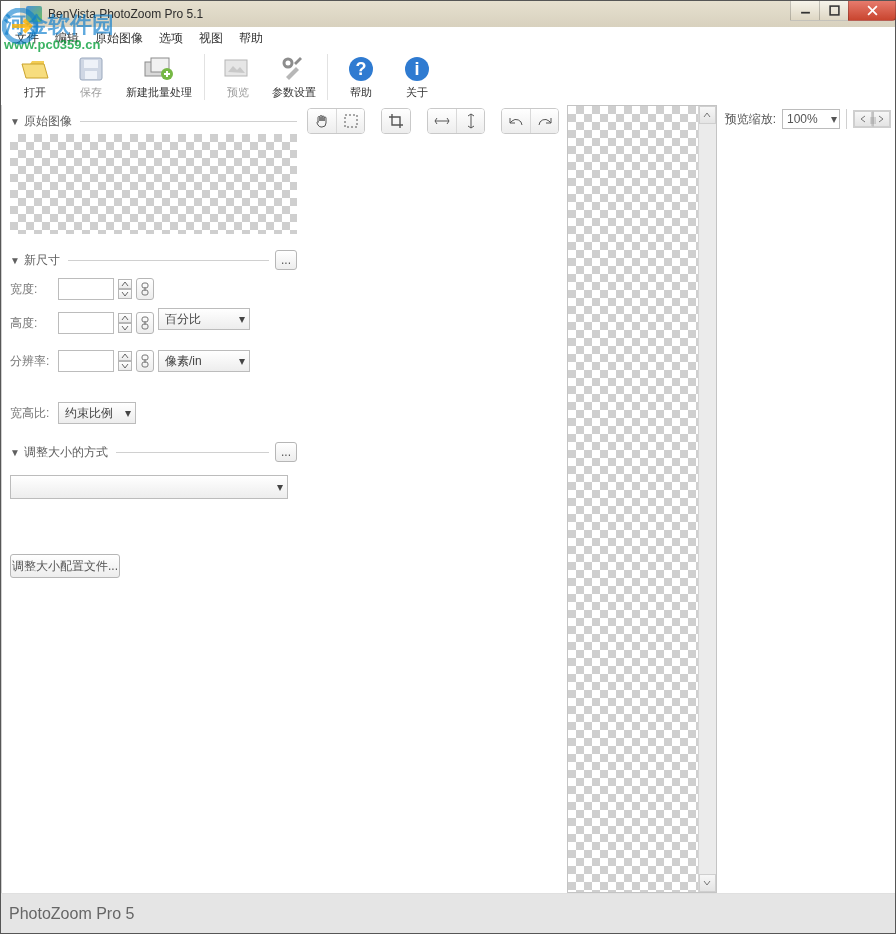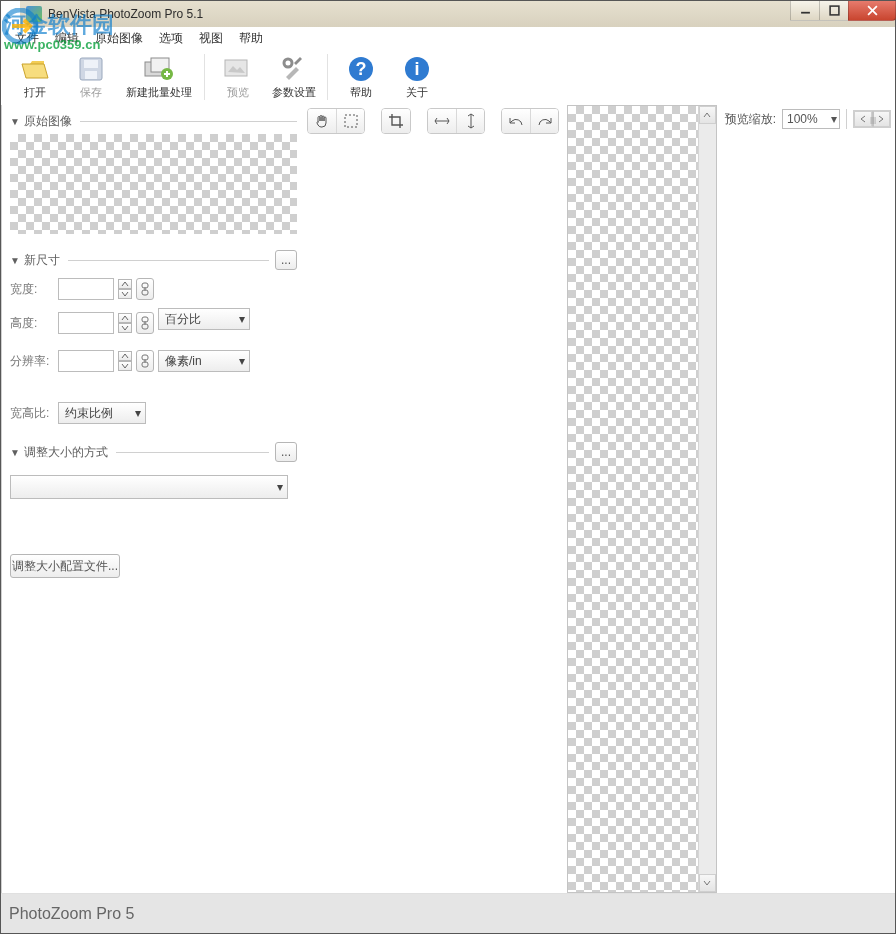--- a/index.html
+++ b/index.html
@@ -286,21 +286,21 @@
             </svg>
           </div>
         <div class="combo w1">
           <span>像素/in</span>
           <span class="caret">▾</span>
         </div>
       </div>
 
       <div class="field-row" style="margin-top:22px">
         <span class="lbl">宽高比:</span>
-        <div class="combo w1" style="width:88px">
+        <div class="combo w1" style="width:78px">
           <span>约束比例</span>
           <span class="caret">▾</span>
         </div>
       </div>
 
       <div class="heading" style="margin-top:14px">
         <span class="tri">▼</span>
         <span class="htxt">调整大小的方式</span>
         <div class="hr"></div>
         <div class="sq-btn">...</div>

